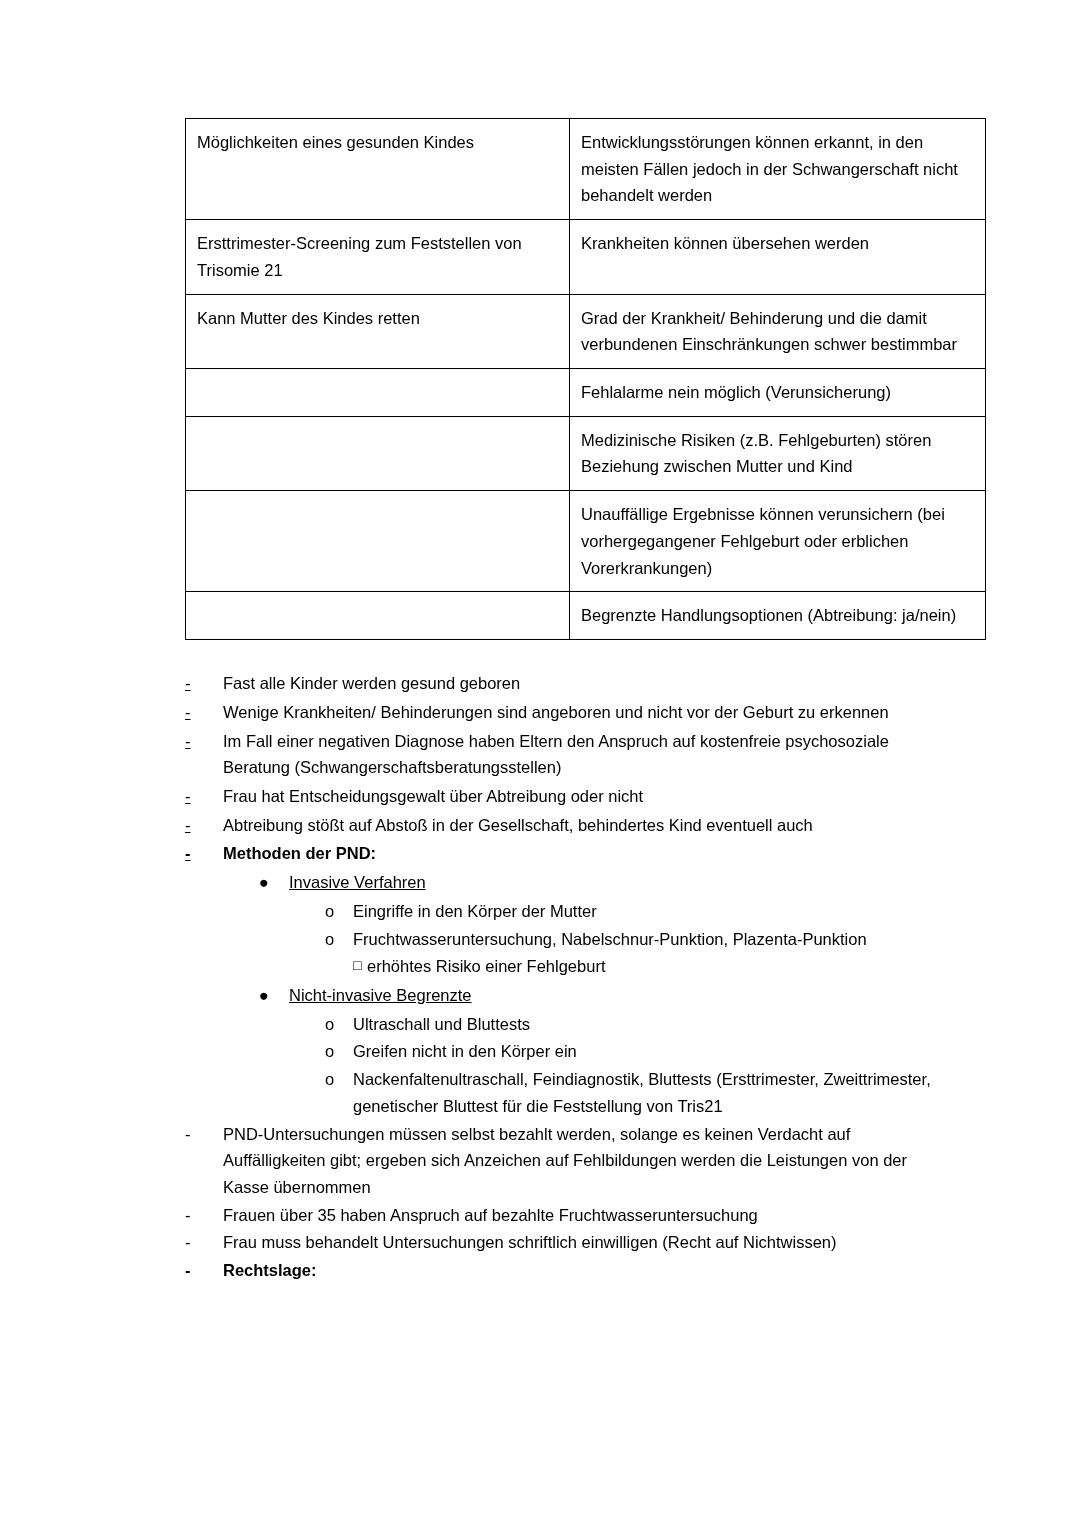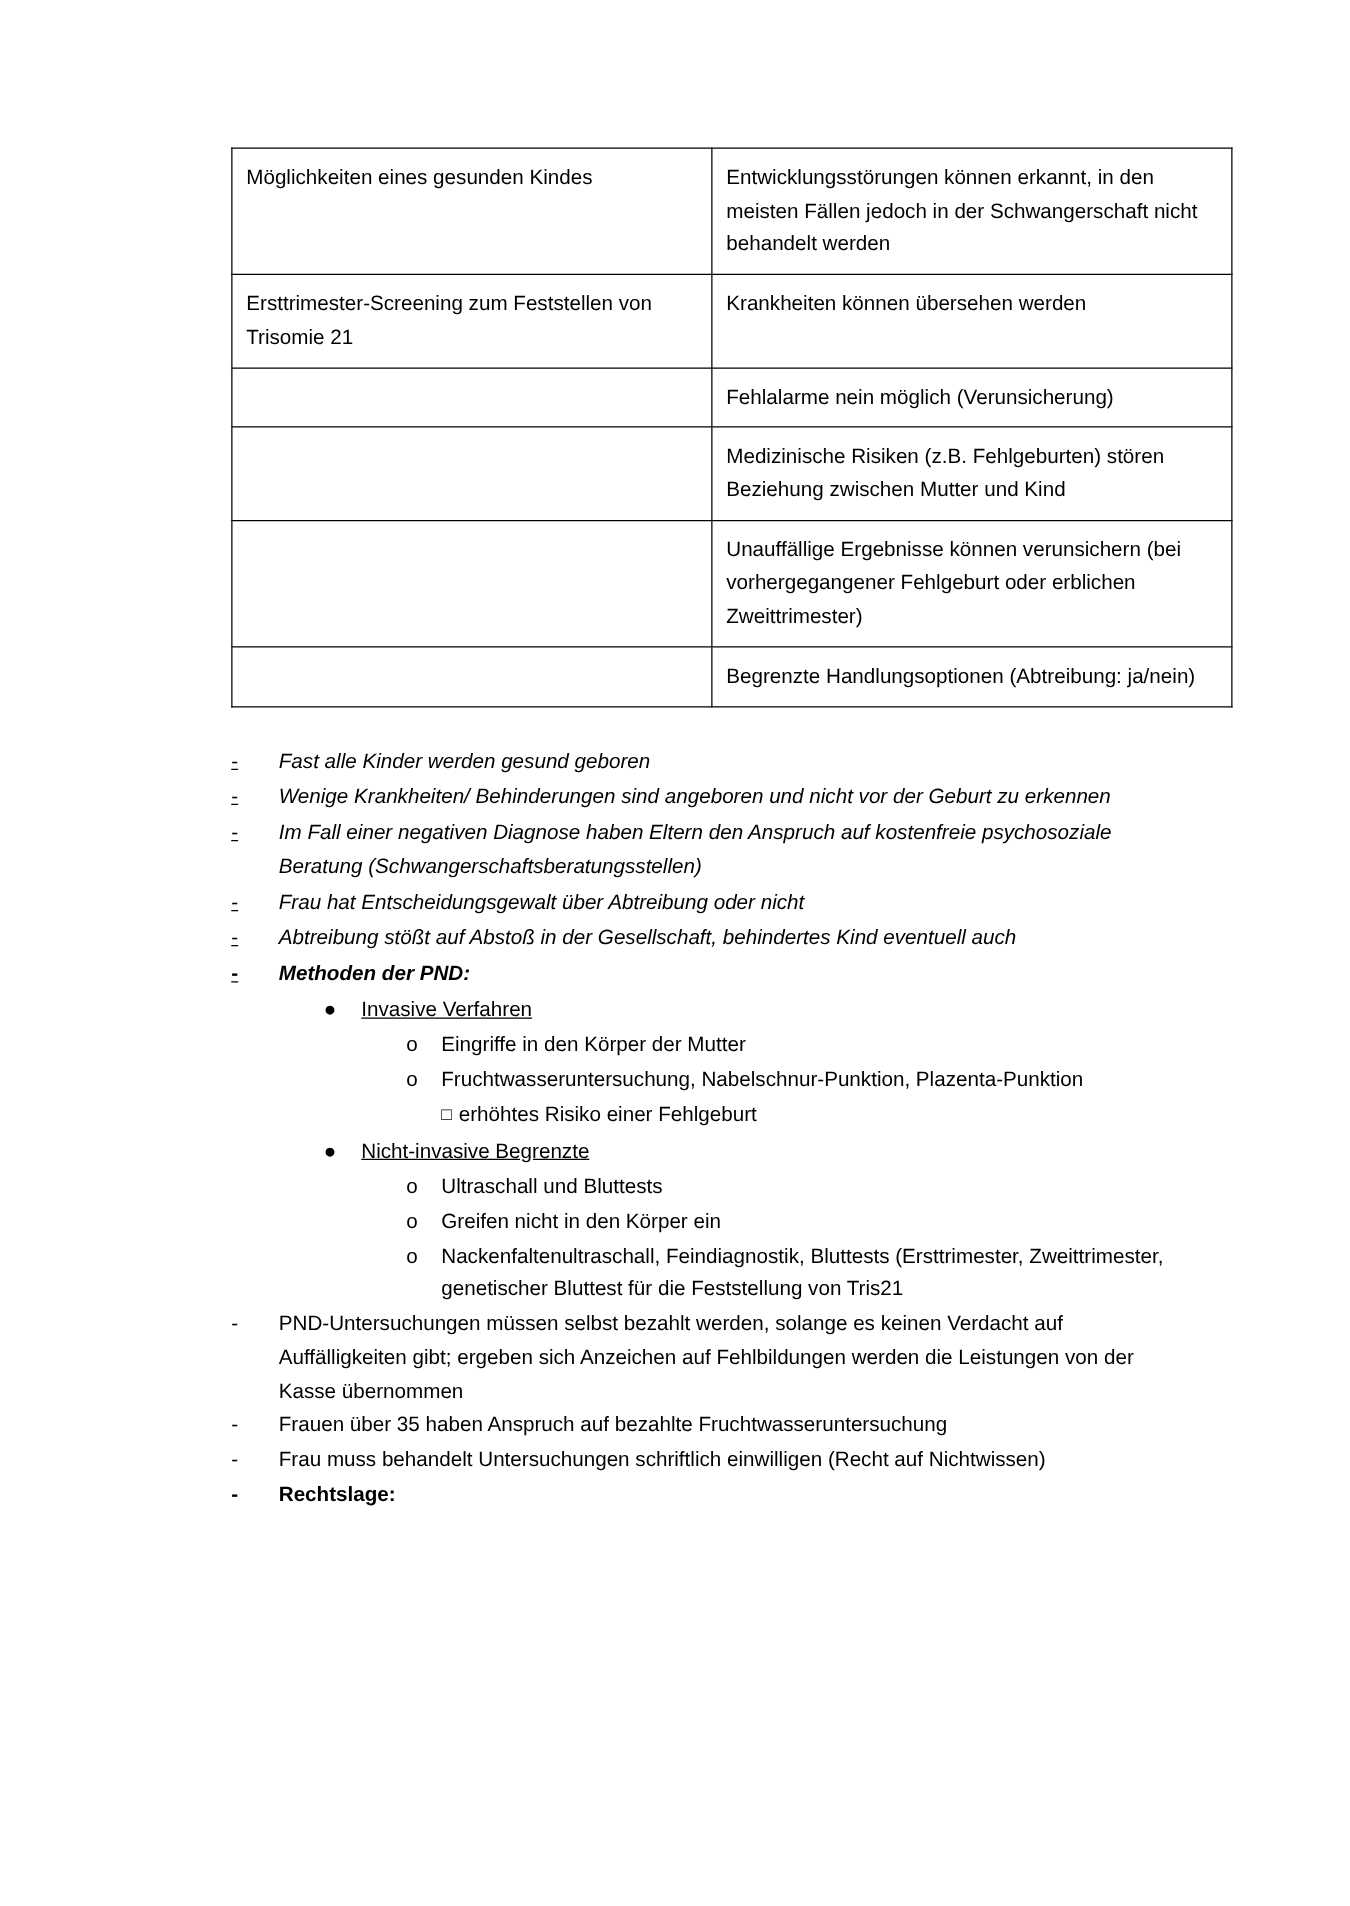--- a/index.html
+++ b/index.html
@@ -58,21 +58,21 @@
     margin-bottom: 2px;
   }
   .dash {
     width: 38px;
     flex: 0 0 38px;
     white-space: pre;
   }
   .dash-u {
     text-decoration: underline;
   }
-  .li .txt { flex: 1; font-style: italic; }
+  .li .txt { flex: 1; }
   .bold { font-weight: bold; }
 
   
   .li2 {
     display: flex;
     align-items: flex-start;
     font-size: 16.5px;
     line-height: 1.62;
     margin-left: 74px;
     margin-top: 2px;
@@ -141,30 +141,34 @@
       <tbody>
         <tr>
           <td class="col-left">Möglichkeiten eines gesunden Kindes</td>
           <td class="col-right">Entwicklungsstörungen können erkannt, in den meisten Fällen jedoch in der Schwangerschaft nicht behandelt werden</td>
         </tr>
         <tr>
           <td class="col-left">Ersttrimester-Screening zum Feststellen von Trisomie 21</td>
           <td class="col-right">Krankheiten können übersehen werden</td>
         </tr>
         <tr>
+          <td class="col-left">Kann Mutter des Kindes retten</td>
+          <td class="col-right">Grad der Krankheit/ Behinderung und die damit verbundenen Einschränkungen schwer bestimmbar</td>
+        </tr>
+        <tr>
           <td class="col-left"></td>
           <td class="col-right">Fehlalarme nein möglich (Verunsicherung)</td>
         </tr>
         <tr>
           <td class="col-left"></td>
           <td class="col-right">Medizinische Risiken (z.B. Fehlgeburten) stören Beziehung zwischen Mutter und Kind</td>
         </tr>
         <tr>
           <td class="col-left"></td>
-          <td class="col-right">Unauffällige Ergebnisse können verunsichern (bei vorhergegangener Fehlgeburt oder erblichen Zweittrimester)</td>
+          <td class="col-right">Unauffällige Ergebnisse können verunsichern (bei vorhergegangener Fehlgeburt oder erblichen Vorerkrankungen)</td>
         </tr>
         <tr>
           <td class="col-left"></td>
           <td class="col-right">Begrenzte Handlungsoptionen (Abtreibung: ja/nein)</td>
         </tr>
       </tbody>
     </table>
 
     <div class="list">
 

